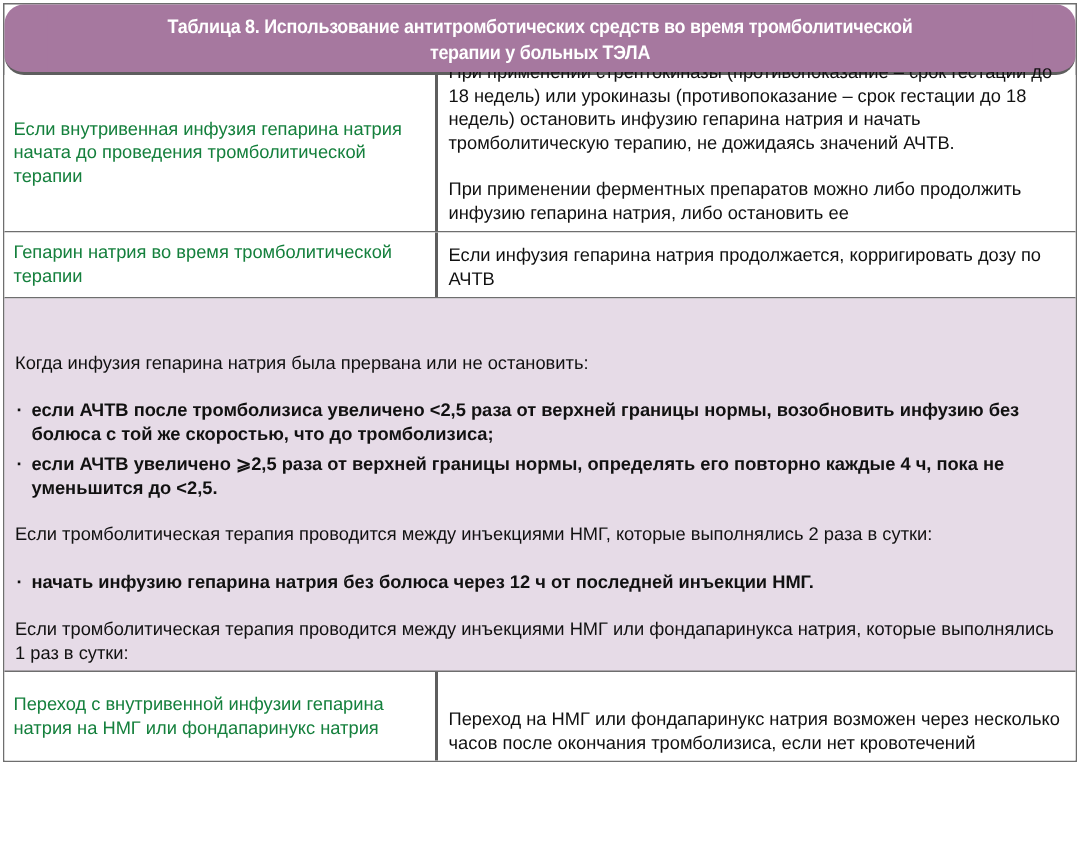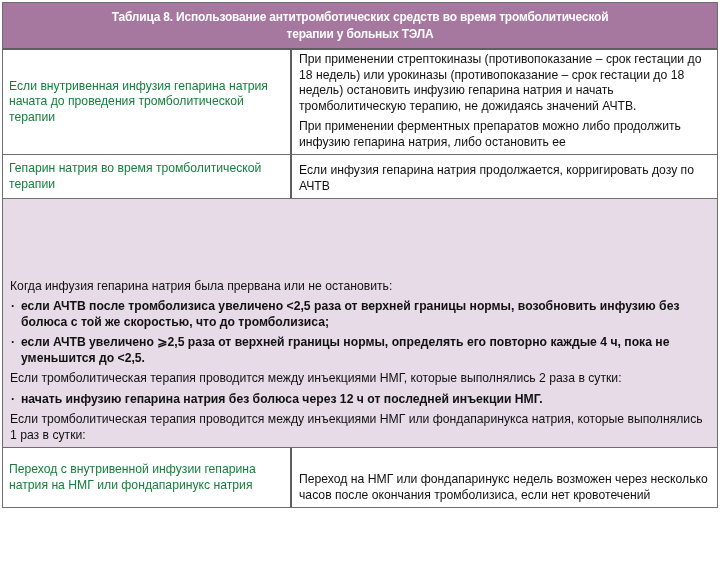--- a/index.html
+++ b/index.html
@@ -9,39 +9,39 @@
       border: 1px solid #6e6e6e; box-sizing: border-box;
       border-collapse: collapse;
     }
     .title {
       background: #a6789f; color: #ffffff; text-align: center;
       font-family: "Liberation Sans", sans-serif; font-weight: bold;
       font-size: 13px; line-height: 17px; padding: 5px 60px 5px 60px;
       border-bottom: 2px solid #5e5e5e; letter-spacing: -0.2px;
       transform: scaleX(0.92); transform-origin: center;
     }
-    .title-wrap { background: #a6789f; border-bottom: 2px solid #5e5e5e; height: 45px; display:flex; align-items:flex-start; justify-content:center; }
+    .title-wrap { background: #a6789f; border-bottom: 2px solid #5e5e5e; height: 45px; display:flex; align-items:center; justify-content:center;border-radius:13px; }
     .title-wrap .title { border: none; }
     .row { display: flex; border-bottom: 1px solid #6e6e6e; }
     .row:last-child { border-bottom: none; }
     .row.alt { background: #e6dbe7; }
     .row.white { background: #ffffff; }
     .c1 {
       width: 289px; box-sizing: border-box; padding: 4px 6px;
       border-right: 2px solid #5e5e5e;
       display: flex; align-items: center;
       font-size: 12.2px; line-height: 15.5px; color: #15803d;
     }
     .c2 {
       flex: 1; box-sizing: border-box; padding: 4px 8px 4px 7px;
       display: flex; flex-direction: column; justify-content: flex-end;
       font-size: 12.2px; line-height: 15.5px; color: #111;
     }
     .p { margin: 0; }
-    .p + .p, .p + .ul, .ul + .p { margin-top: 5px; }
+    .p + .p, .p + .ul, .ul + .p { margin-top: 16px; }
     .ul { margin: 0; padding: 0; list-style: none; }
     .li { position: relative; padding-left: 11px; margin: 0; font-weight: bold; }
     .li + .li { margin-top: 5px; }
     .li::before { content: "·"; position: absolute; left: 1px; top: 0; font-weight: bold; }
   </style>
 </head>
 <body>
 
 <div class="table">
   <div class="title-wrap">
@@ -75,16 +75,16 @@
       <ul class="ul">
         <li class="li">начать инфузию гепарина натрия без болюса через 12 ч от последней инъекции НМГ.</li>
       </ul>
       <p class="p">Если тромболитическая терапия проводится между инъекциями НМГ или фондапаринукса натрия, которые выполнялись 1 раз в сутки:</p>
     </div>
   </div>
 
   <div class="row white" style="height:59px;">
     <div class="c1">Переход с внутривенной инфузии гепарина натрия на НМГ или фондапаринукс натрия</div>
     <div class="c2">
-      <p class="p">Переход на НМГ или фондапаринукс недель возможен через несколько часов после окончания тромболизиса, если нет кровотечений</p>
+      <p class="p">Переход на НМГ или фондапаринукс натрия возможен через несколько часов после окончания тромболизиса, если нет кровотечений</p>
     </div>
   </div>
 </div>
 
 </body></html>

